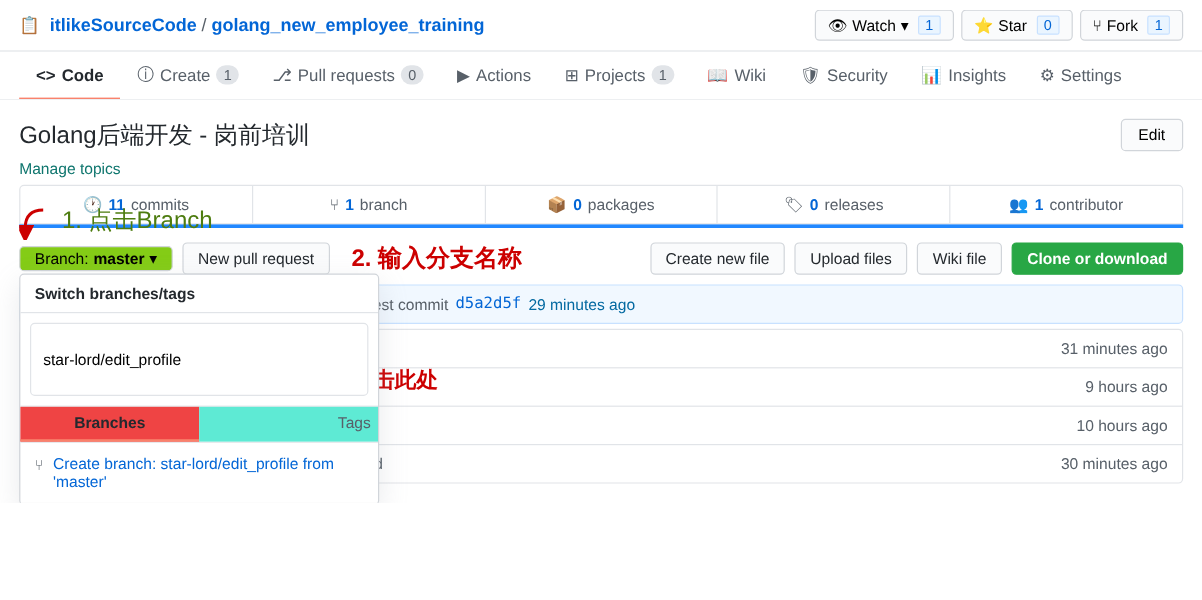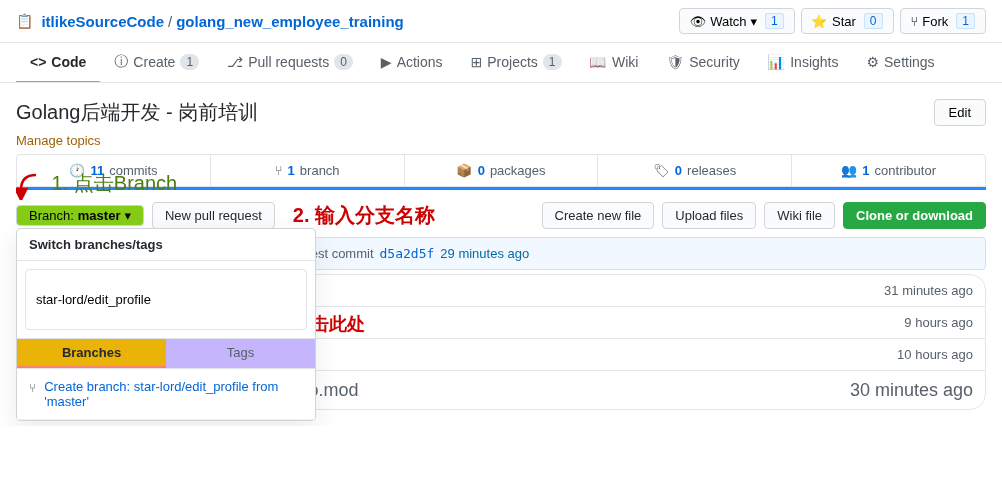--- a/index.html
+++ b/index.html
@@ -75,21 +75,21 @@
     <span>⚙</span>
     <span>Settings</span>
   </div>
 </div>
 
 <div style="padding:16px;">
 
   <div style="display:flex;align-items:flex-start;justify-content:space-between;margin-bottom:6px;">
     <div>
       <div style="font-size:20px;margin-bottom:6px;">Golang后端开发 - 岗前培训</div>
-      <a style="color:#a16207;font-size:13px;cursor:pointer;text-decoration:none;">Manage topics</a>
+      <a style="color:#0f766e;font-size:13px;cursor:pointer;text-decoration:none;">Manage topics</a>
     </div>
     <button style="border:1px solid #d1d5da;border-radius:4px;padding:5px 14px;font-size:13px;background:#fafbfc;cursor:pointer;">Edit</button>
   </div>
 
   <div style="display:flex;align-items:center;border:1px solid #e1e4e8;border-radius:4px 4px 0 0;margin-bottom:0;">
     <div style="flex:1;display:flex;align-items:center;justify-content:center;gap:5px;padding:8px;font-size:13px;color:#586069;border-right:1px solid #e1e4e8;cursor:pointer;">
       <span>🕐</span>
       <span style="color:#0366d6;font-weight:600;">11</span>
       <span>commits</span>
     </div>
@@ -126,22 +126,22 @@
           <strong>master</strong>
           <span>▾</span>
         </button>
 
         <div style="position:absolute;top:100%;left:0;width:300px;border:1px solid #d1d5da;border-radius:4px;background:#fff;box-shadow:0 8px 24px rgba(149,157,165,0.2);z-index:100;margin-top:2px;">
           <div style="padding:8px 12px;font-size:13px;font-weight:600;border-bottom:1px solid #e1e4e8;color:#24292e;">Switch branches/tags</div>
           <div style="padding:8px;border-bottom:1px solid #e1e4e8;">
             <input style="width: 100%; border: 1px solid rgb(225, 228, 232); border-radius: 4px; padding: 22px 10px; font-size: 13px; outline: none;" value="star-lord/edit_profile">
           </div>
           <div style="display:flex;border-bottom:1px solid #e1e4e8;">
-            <div style="flex:1;text-align:center;padding:6px;font-size:13px;cursor:pointer;color:#24292e;background:#eab308;font-weight:600;border-bottom:2px solid #f9826c;">Branches</div>
-            <div style="flex:1;text-align:center;padding:6px;font-size:13px;cursor:pointer;color:#586069;background:#c4b5fd;">Tags</div>
+            <div style="flex:1;text-align:center;padding:6px;font-size:13px;cursor:pointer;color:#24292e;background:#ef4444;font-weight:600;border-bottom:2px solid #f9826c;">Branches</div>
+            <div style="flex:1;text-align:right;padding:6px;font-size:13px;cursor:pointer;color:#586069;background:#5eead4;">Tags</div>
           </div>
           <div style="display:flex;align-items:flex-start;gap:8px;padding:10px 12px;font-size:13px;cursor:pointer;color:#0366d6;border-bottom:1px solid #f0f0f0;">
             <span style="margin-top:2px;color:#586069;font-size:12px;">⑂</span>
             <span>Create branch: star-lord/edit_profile from <br>'master'</span>
           </div>
         </div>
       </div>
 
       <button style="border:1px solid #d1d5da;border-radius:4px;padding:5px 12px;font-size:13px;background:#fafbfc;cursor:pointer;color:#24292e;">New pull request</button>
 
@@ -177,21 +177,21 @@
         <a style="color:#0366d6;text-decoration:none;">hub.com/itlikeSourceCode/golang_n...</a>
         <span style="color:#586069;background:#e1e4e8;border-radius:3px;padding:0 5px;font-size:11px;">···</span>
       </div>
       <div style="display:flex;align-items:center;gap:6px;">
         <span style="color:#586069;">Latest commit</span>
         <a style="color:#0366d6;font-family:monospace;text-decoration:none;">d5a2d5f</a>
         <span style="color:#0369a1;">29 minutes ago</span>
       </div>
     </div>
 
-    <div style="border:1px solid #e1e4e8;border-radius:16px;overflow:hidden;">
+    <div style="border:1px solid #e1e4e8;border-radius:4px;overflow:hidden;">
 
       <div style="display:flex;align-items:center;padding:8px 12px;border-bottom:1px solid #e1e4e8;font-size:13px;">
         <span style="margin-right:8px;color:#79b8ff;">📁</span>
         <a style="color:#0366d6;flex:0 0 180px;cursor:pointer;text-decoration:none;">.github/workflows</a>
         <span style="flex:1;color:#586069;">Create go.yml</span>
         <span style="color:#586069;white-space:nowrap;margin-left:auto;">31 minutes ago</span>
       </div>
 
       <div style="display:flex;align-items:center;padding:8px 12px;border-bottom:1px solid #e1e4e8;font-size:13px;">
         <span style="margin-right:8px;color:#6a737d;">📄</span>
@@ -200,21 +200,21 @@
         <span style="color:#586069;white-space:nowrap;margin-left:auto;">9 hours ago</span>
       </div>
 
       <div style="display:flex;align-items:center;padding:8px 12px;border-bottom:1px solid #e1e4e8;font-size:13px;">
         <span style="margin-right:8px;color:#6a737d;">📄</span>
         <span style="flex:0 0 180px;color:#586069;"></span>
         <span style="flex:1;color:#586069;"></span>
         <span style="color:#586069;white-space:nowrap;margin-left:auto;">10 hours ago</span>
       </div>
 
-      <div style="display:flex;align-items:center;padding:8px 12px;font-size:18px;">
+      <div style="display:flex;align-items:center;padding:8px 12px;font-size:13px;">
         <span style="margin-right:8px;color:#6a737d;">📄</span>
         <a style="color:#0366d6;flex:0 0 180px;cursor:pointer;text-decoration:none;">go.mod</a>
         <span style="flex:1;color:#586069;">Create go.mod</span>
         <span style="color:#586069;white-space:nowrap;margin-left:auto;">30 minutes ago</span>
       </div>
     </div>
 
     <div style="position:absolute;left:60px;bottom:60px;font-size:18px;font-weight:bold;color:#cc0000;white-space:nowrap;pointer-events:none;">
       <svg width="120" height="50" style="display:inline;vertical-align:middle;" viewBox="0 0 120 50">
         <path d="M10,40 Q10,10 60,10" stroke="#cc0000" stroke-width="2.5" fill="none" marker-end="url(#arr2)"></path>

